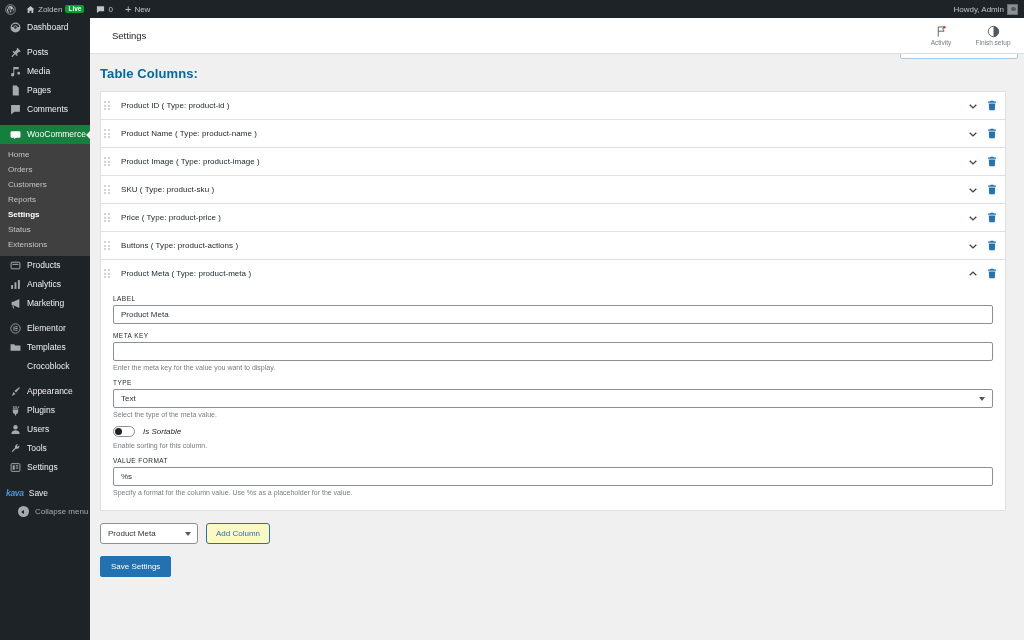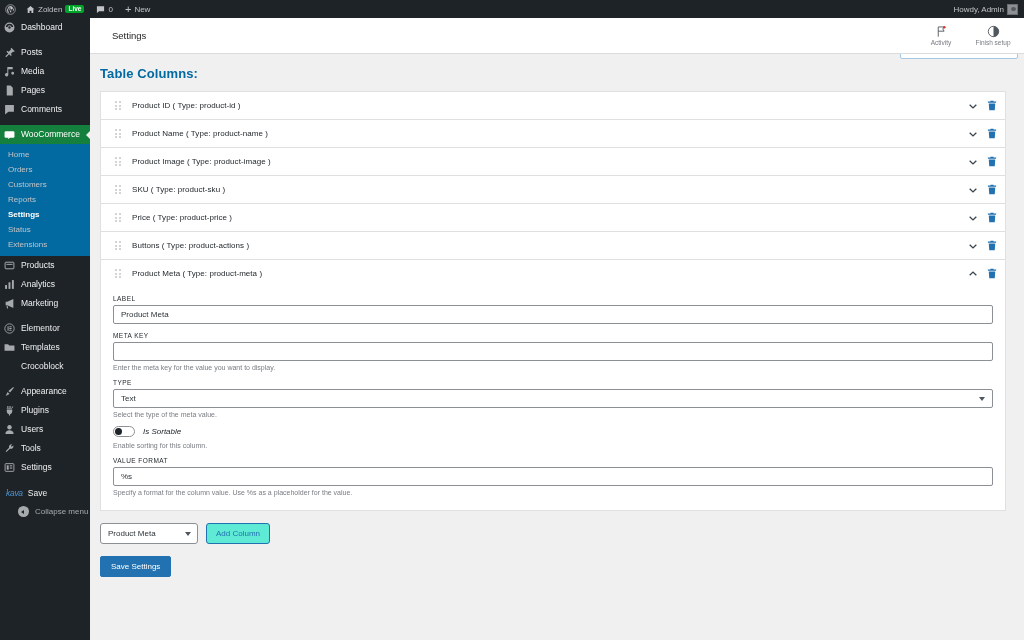--- a/index.html
+++ b/index.html
@@ -50,21 +50,21 @@
   #sidebar {
     position: absolute; top: 18px; left: 0;
     width: 90px; height: 622px;
     background: #1d2327;
     font-size: 8.5px;
     overflow: hidden;
   }
   .menu-item {
     display: flex; align-items: center;
     gap: 6px; height: 19px;
-    padding-left: 4px;
+    padding-left: 10px;
     color: #f0f0f1;
     position: relative;
   }
   .menu-item .mlabel { line-height: 1; }
   .menu-item.current {
     background: #15803d; color: #fff; font-weight: normal;
   }
   .menu-item.current::after {
     content: "";
     position: absolute; right: -1px; top: 50%;
@@ -75,34 +75,34 @@
   }
   .micon {
     width: 11px; height: 11px;
     display: flex; align-items: center; justify-content: center;
     flex: 0 0 11px;
     color: #a7aaad;
   }
   .menu-item.current .micon { color: #fff; }
   .micon svg { width: 11px; height: 11px; display: block; fill: currentColor; }
 
-  .submenu { background: #0369a1; padding: 3px 0 4px 0; }
+  .submenu { background: #404040; padding: 3px 0 4px 0; }
   .sub-item {
     display: block; height: 15px; line-height: 15px;
     padding-left: 8px;
     color: #c3c4c7; font-size: 8px;
   }
   .sub-item.current { color: #fff; font-weight: bold; }
   .menu-sep { height: 6px; }
   .theme-row {
     display: flex; align-items: center; gap: 5px;
     height: 19px; padding-left: 6px; color: #f0f0f1;
   }
   .kava-logo {
-    color: #4f94d4; font-style: italic; font-weight: normal;
+    color: #4f94d4; font-style: italic; font-weight: bold;
     font-size: 8.5px; letter-spacing: -0.3px;
   }
   .collapse-row {
     display: flex; align-items: center; gap: 6px;
     height: 19px; padding-left: 18px; color: #a7aaad; font-size: 8px;
   }
   .collapse-ico {
     width: 11px; height: 11px; border-radius: 50%;
     background: #a7aaad; position: relative; flex: 0 0 11px;
   }
@@ -158,21 +158,21 @@
   }
 
   .col-list { margin: 0 18px 0 10px; }
 
   .col-row {
     background: #fff;
     border: 1px solid #e0e0e0;
     border-bottom: none;
     height: 28px;
     display: flex; align-items: center;
-    padding: 0 6px 0 14px;
+    padding: 0 6px 0 3px;
   }
   .drag-handle {
     width: 8px; height: 11px;
     flex: 0 0 8px;
     display: grid;
     grid-template-columns: 2px 2px;
     grid-template-rows: 2px 2px 2px;
     gap: 1.5px 2px;
     align-content: center;
   }
@@ -264,21 +264,21 @@
   .sel-box .sel-arrow2 {
     position: absolute; right: 6px; top: 50%; margin-top: -2px;
     width: 0; height: 0;
     border-style: solid; border-width: 4px 3px 0 3px;
     border-color: #50575e transparent transparent transparent;
   }
   .btn-secondary {
     height: 21px; padding: 0 9px;
     border: 1px solid #2271b1;
     border-radius: 3px;
-    background: #5eead4;
+    background: #fef9c3;
     color: #2271b1; font-size: 8px;
     display: flex; align-items: center;
   }
   .btn-primary {
     height: 21px; padding: 0 10px;
     background: #2271b1;
     border: 1px solid #2271b1;
     border-radius: 2px;
     color: #fff; font-size: 8px; font-weight: normal;
     display: flex; align-items: center;

